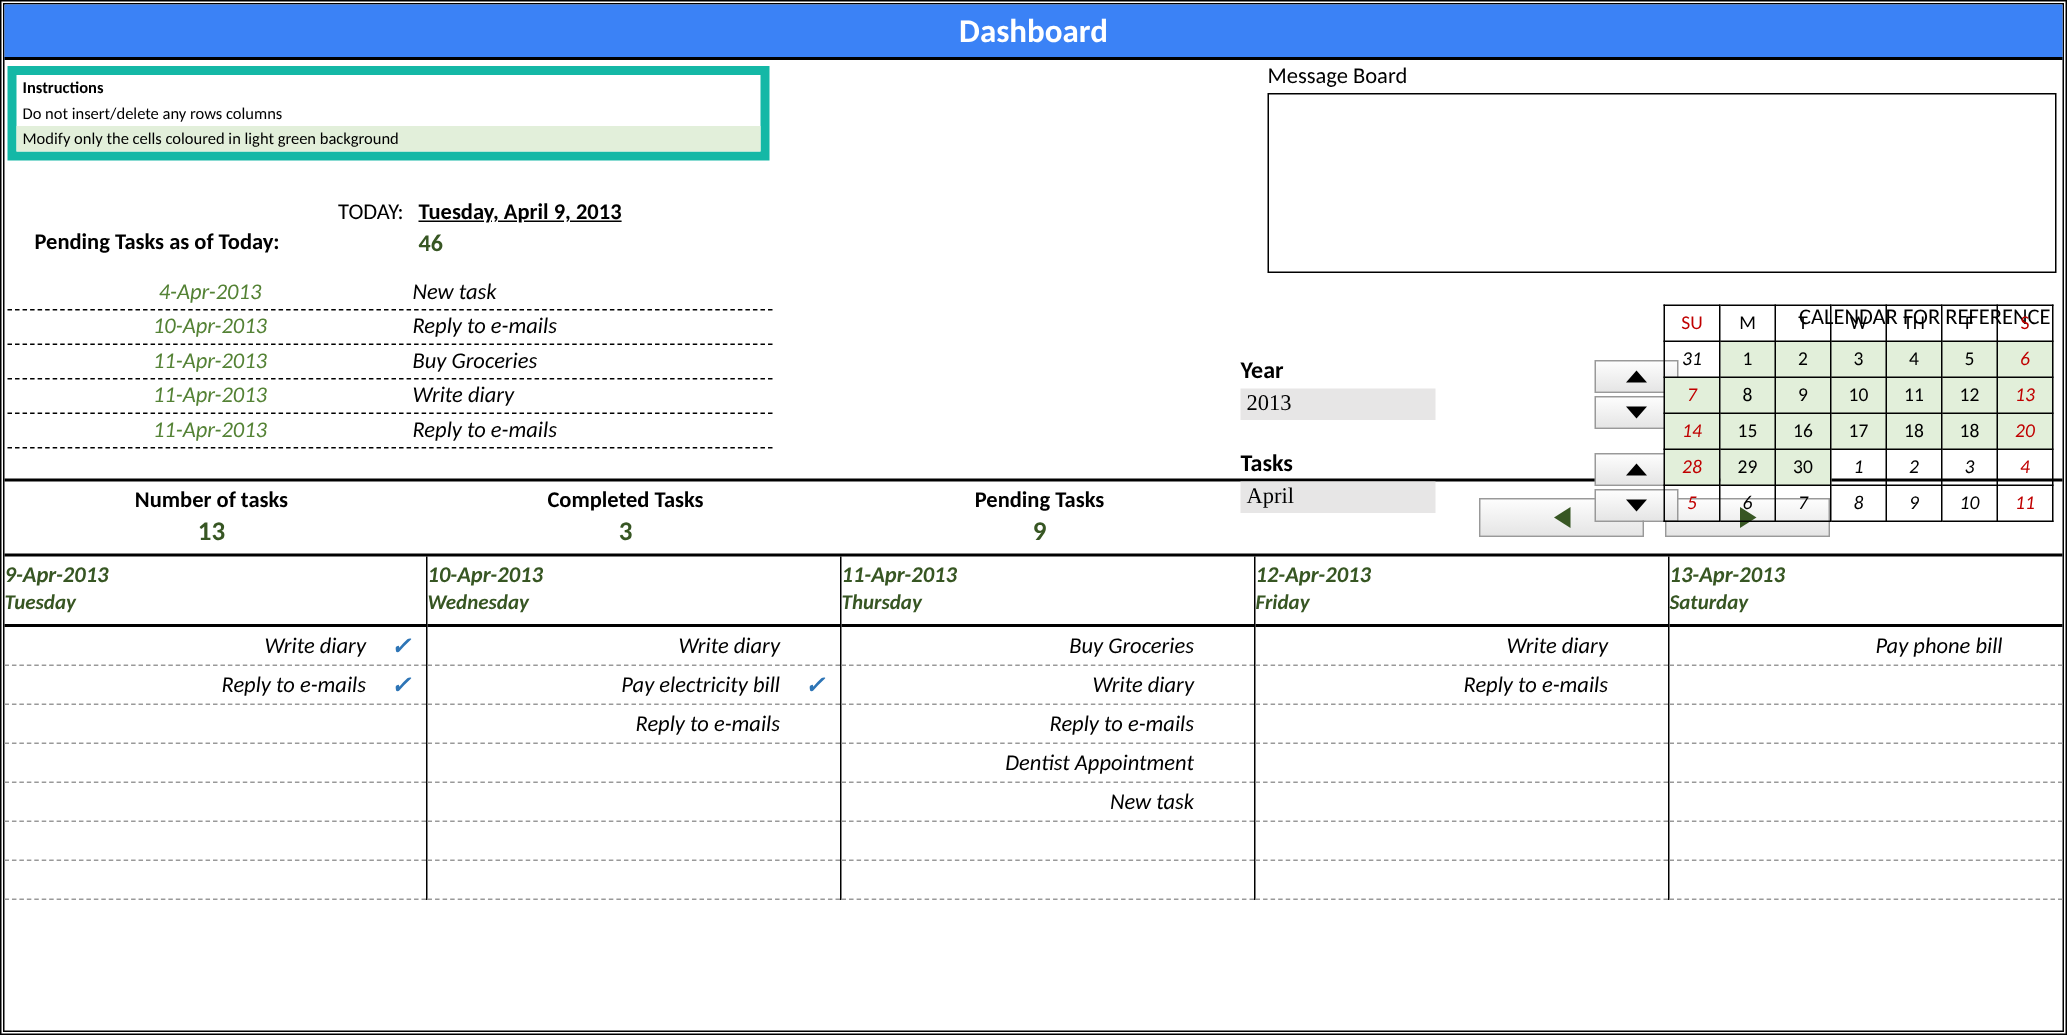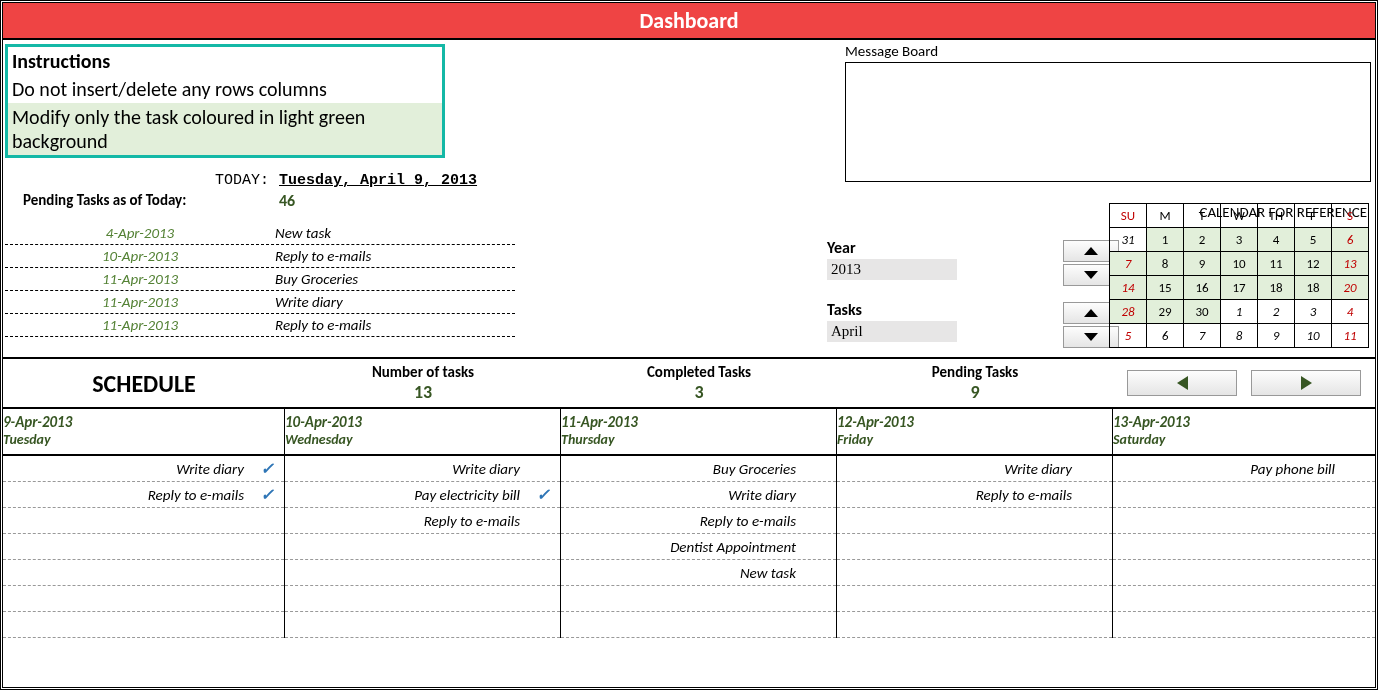--- a/index.html
+++ b/index.html
@@ -10,49 +10,49 @@
     background: #fff;
     color: #000;
   }
   .outer {
     width: 1378px;
     height: 690px;
     border: 3px double #000;
     position: relative;
   }
   .title-bar {
-    background: #ef4444;
+    background: #3b82f6;
     color: #fff;
     font-size: 22px;
     font-weight: bold;
     text-align: center;
     padding: 4px 0;
     border-bottom: 2px solid #000;
   }
   .top-area {
     display: flex;
     gap: 0;
   }
   .instructions {
-    border: 3px solid #14b8a6;
+    border: 6px solid #14b8a6;
     margin: 4px 0 0 2px;
-    width: 440px;
-    font-size: 20px;
+    width: 508px;
+    font-size: 11px;
   }
   .instructions .hdr { font-weight: bold; padding: 2px 4px; }
   .instructions .line { padding: 2px 4px; }
   .instructions .hl { background: #e2efda; }
   .message-board {
     margin-left: auto;
     margin-right: 4px;
     width: 526px;
   }
   .message-board .mb-label { font-size: 15px; padding: 2px 0; }
   .mb-box { border: 1px solid #000; height: 120px; background:#fff; }
-  .today-row { display:flex; margin-top:14px; padding-left:10px;font-family:Liberation Mono, monospace;}
+  .today-row { display:flex; margin-top:26px; padding-left:10px;}
   .today-row .t-label { width: 266px; text-align:right; padding-right:10px; font-size:15px;}
   .today-row .t-val { font-weight:bold; text-decoration:underline; font-size:15px;}
   .pending-row { display:flex; padding-left:10px; margin-top:2px;}
   .pending-row .p-label { width:266px; font-weight:bold; font-size:15px; padding-left:10px;}
   .pending-row .p-val { font-weight:bold; color:#375623; font-size:16px;}
   .task-list { width:510px; margin-left:2px; margin-top:12px;}
   .task-list .tl-row { display:flex; border-bottom:1px dashed #000; font-style:italic; font-size:15px; height:23px; align-items:center;}
   .task-list .tl-date { width:270px; text-align:center; color:#548235;}
   .task-list .tl-task { flex:1;}
   .mid-right {
@@ -163,21 +163,21 @@
 <body>
 
 <div class="outer">
   <div class="title-bar">Dashboard</div>
 
   <div class="top-area">
     <div>
       <div class="instructions">
         <div class="hdr">Instructions</div>
         <div class="line">Do not insert/delete any rows columns</div>
-        <div class="line hl">Modify only the task coloured in light green background</div>
+        <div class="line hl">Modify only the cells coloured in light green background</div>
       </div>
       <div class="today-row">
         <div class="t-label">TODAY:</div>
         <div class="t-val">Tuesday, April 9, 2013</div>
       </div>
       <div class="pending-row">
         <div class="p-label">Pending Tasks as of Today:</div>
         <div class="p-val">46</div>
       </div>
       <div class="task-list" id="task-list">
@@ -295,21 +295,20 @@
           <td class=" om">7</td>
           <td class=" om">8</td>
           <td class=" om">9</td>
           <td class=" om">10</td>
           <td class=" om wd">11</td>
         </tr>
       </tbody>
     </table>
 
   <div class="stats-row">
-    <div class="schedule-lbl">SCHEDULE</div>
     <div class="stat-col">
       <div class="s-lbl">Number of tasks</div>
       <div class="s-val">13</div>
     </div>
     <div class="stat-col">
       <div class="s-lbl">Completed Tasks</div>
       <div class="s-val">3</div>
     </div>
     <div class="stat-col">
       <div class="s-lbl">Pending Tasks</div>

